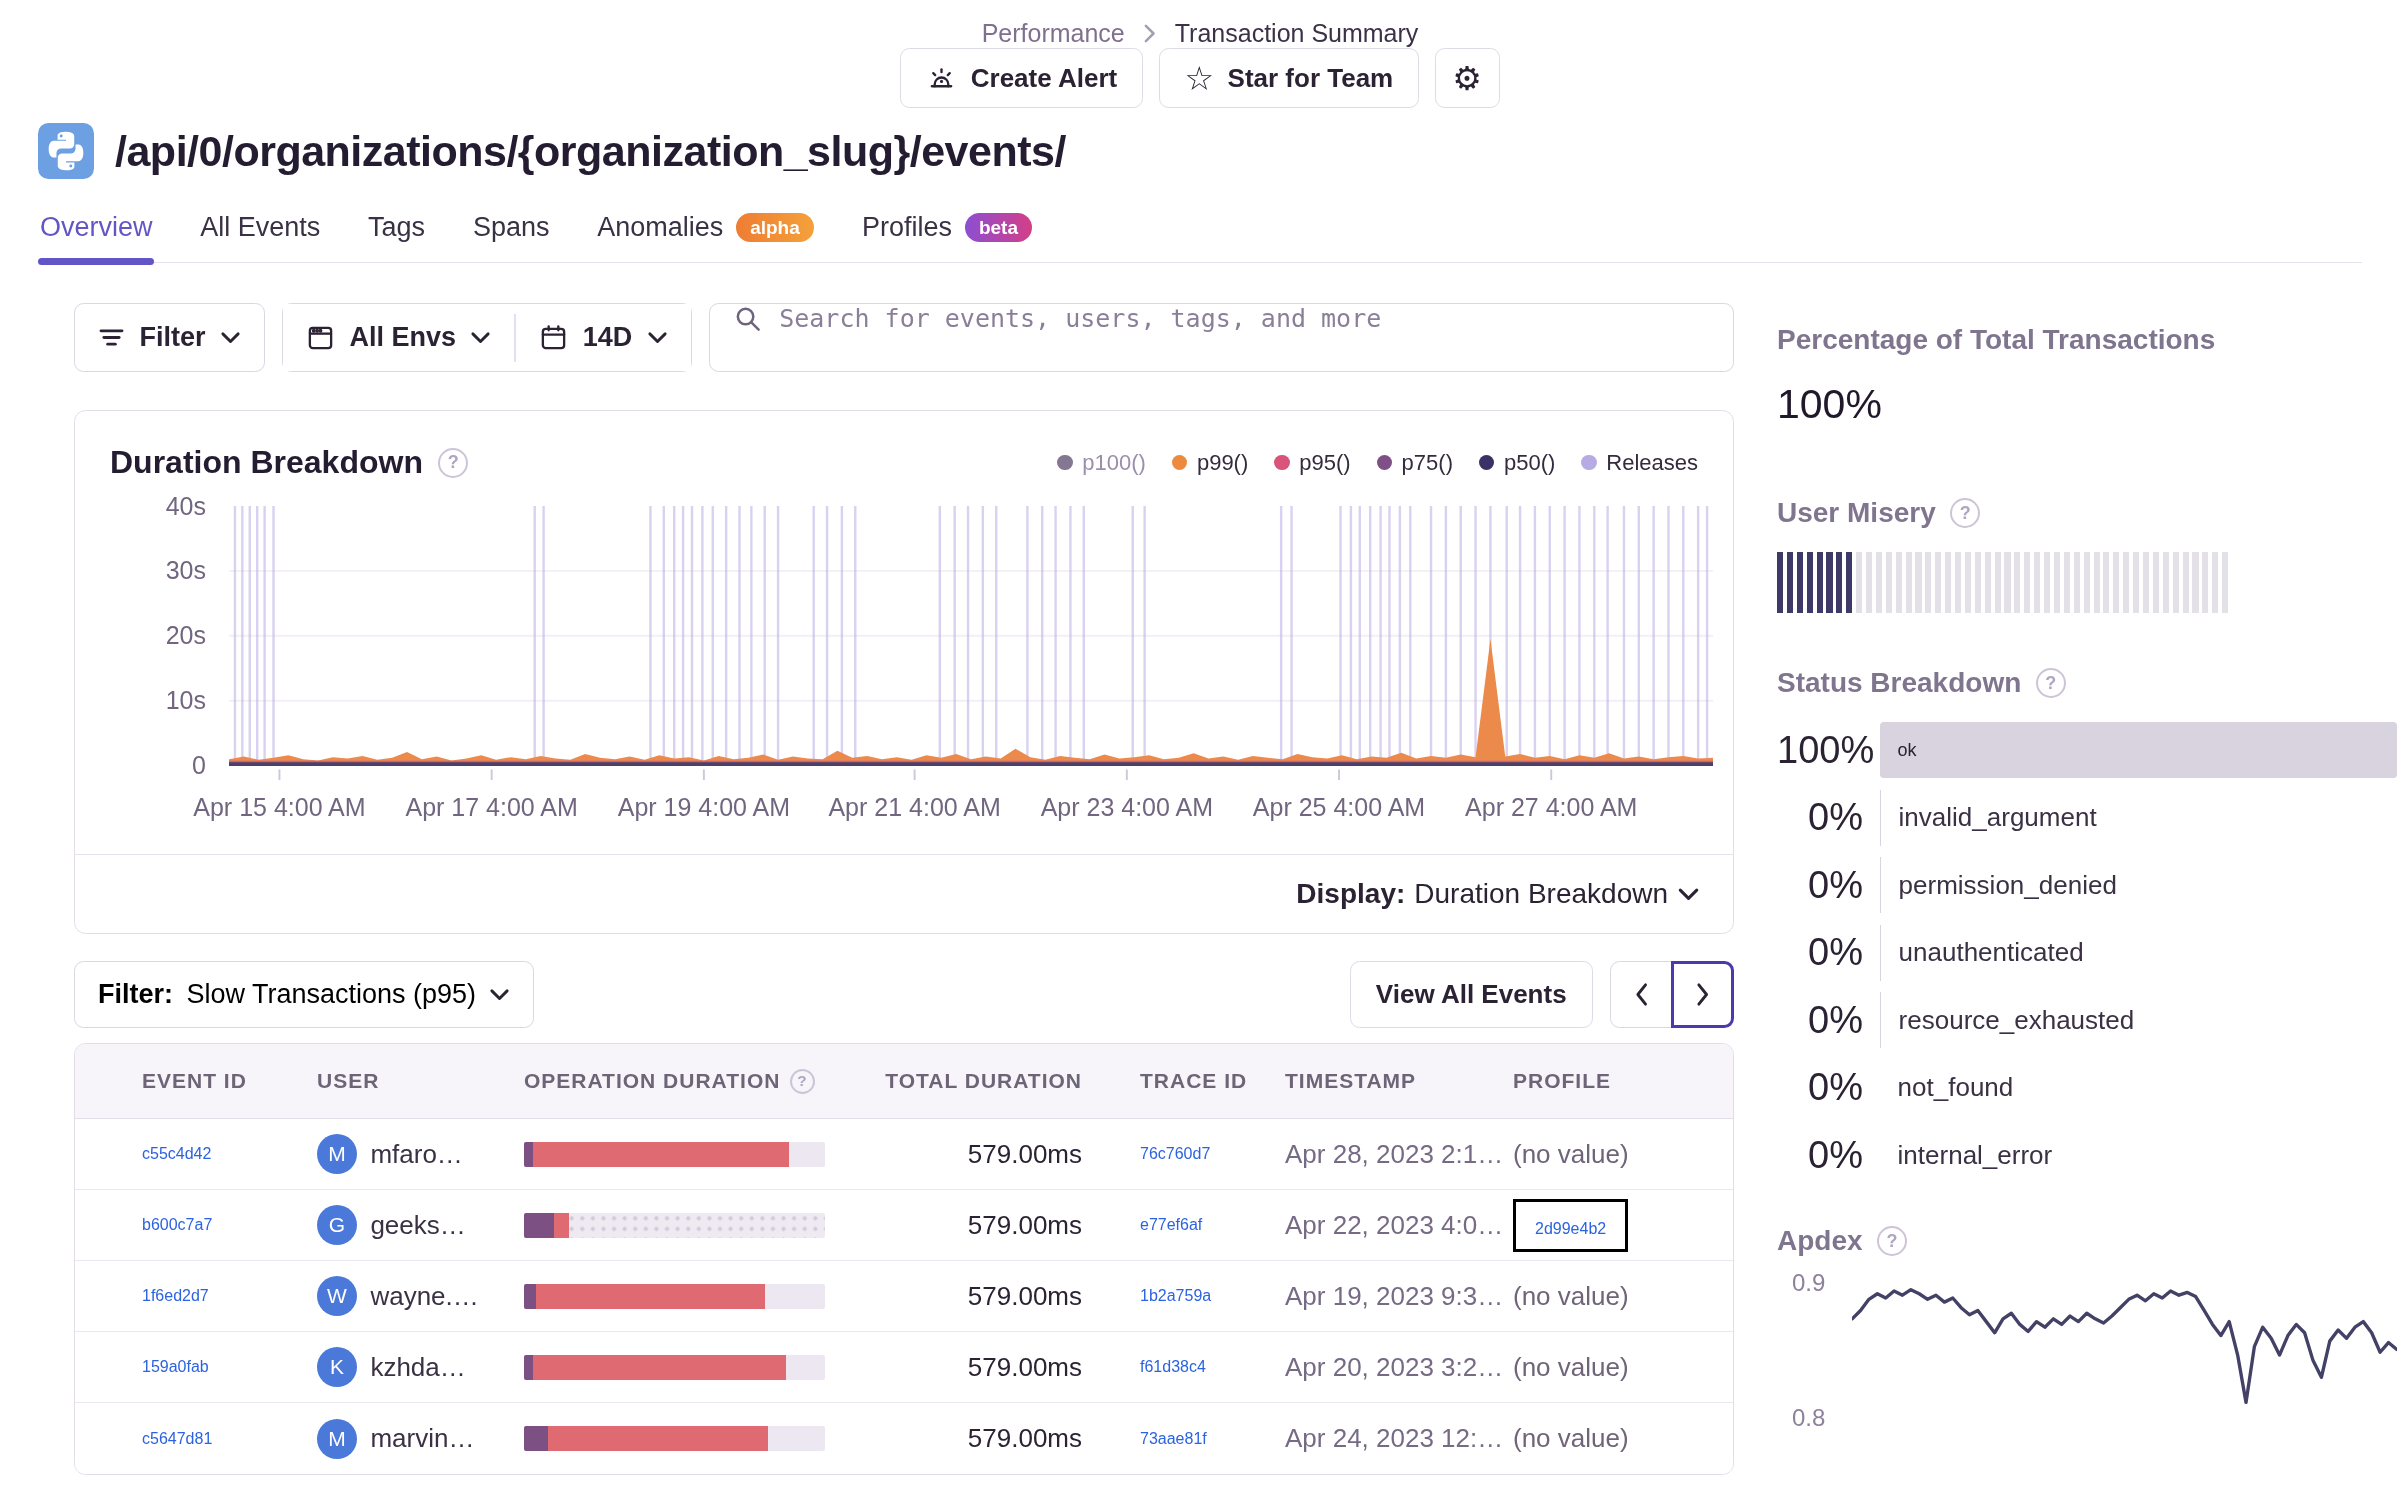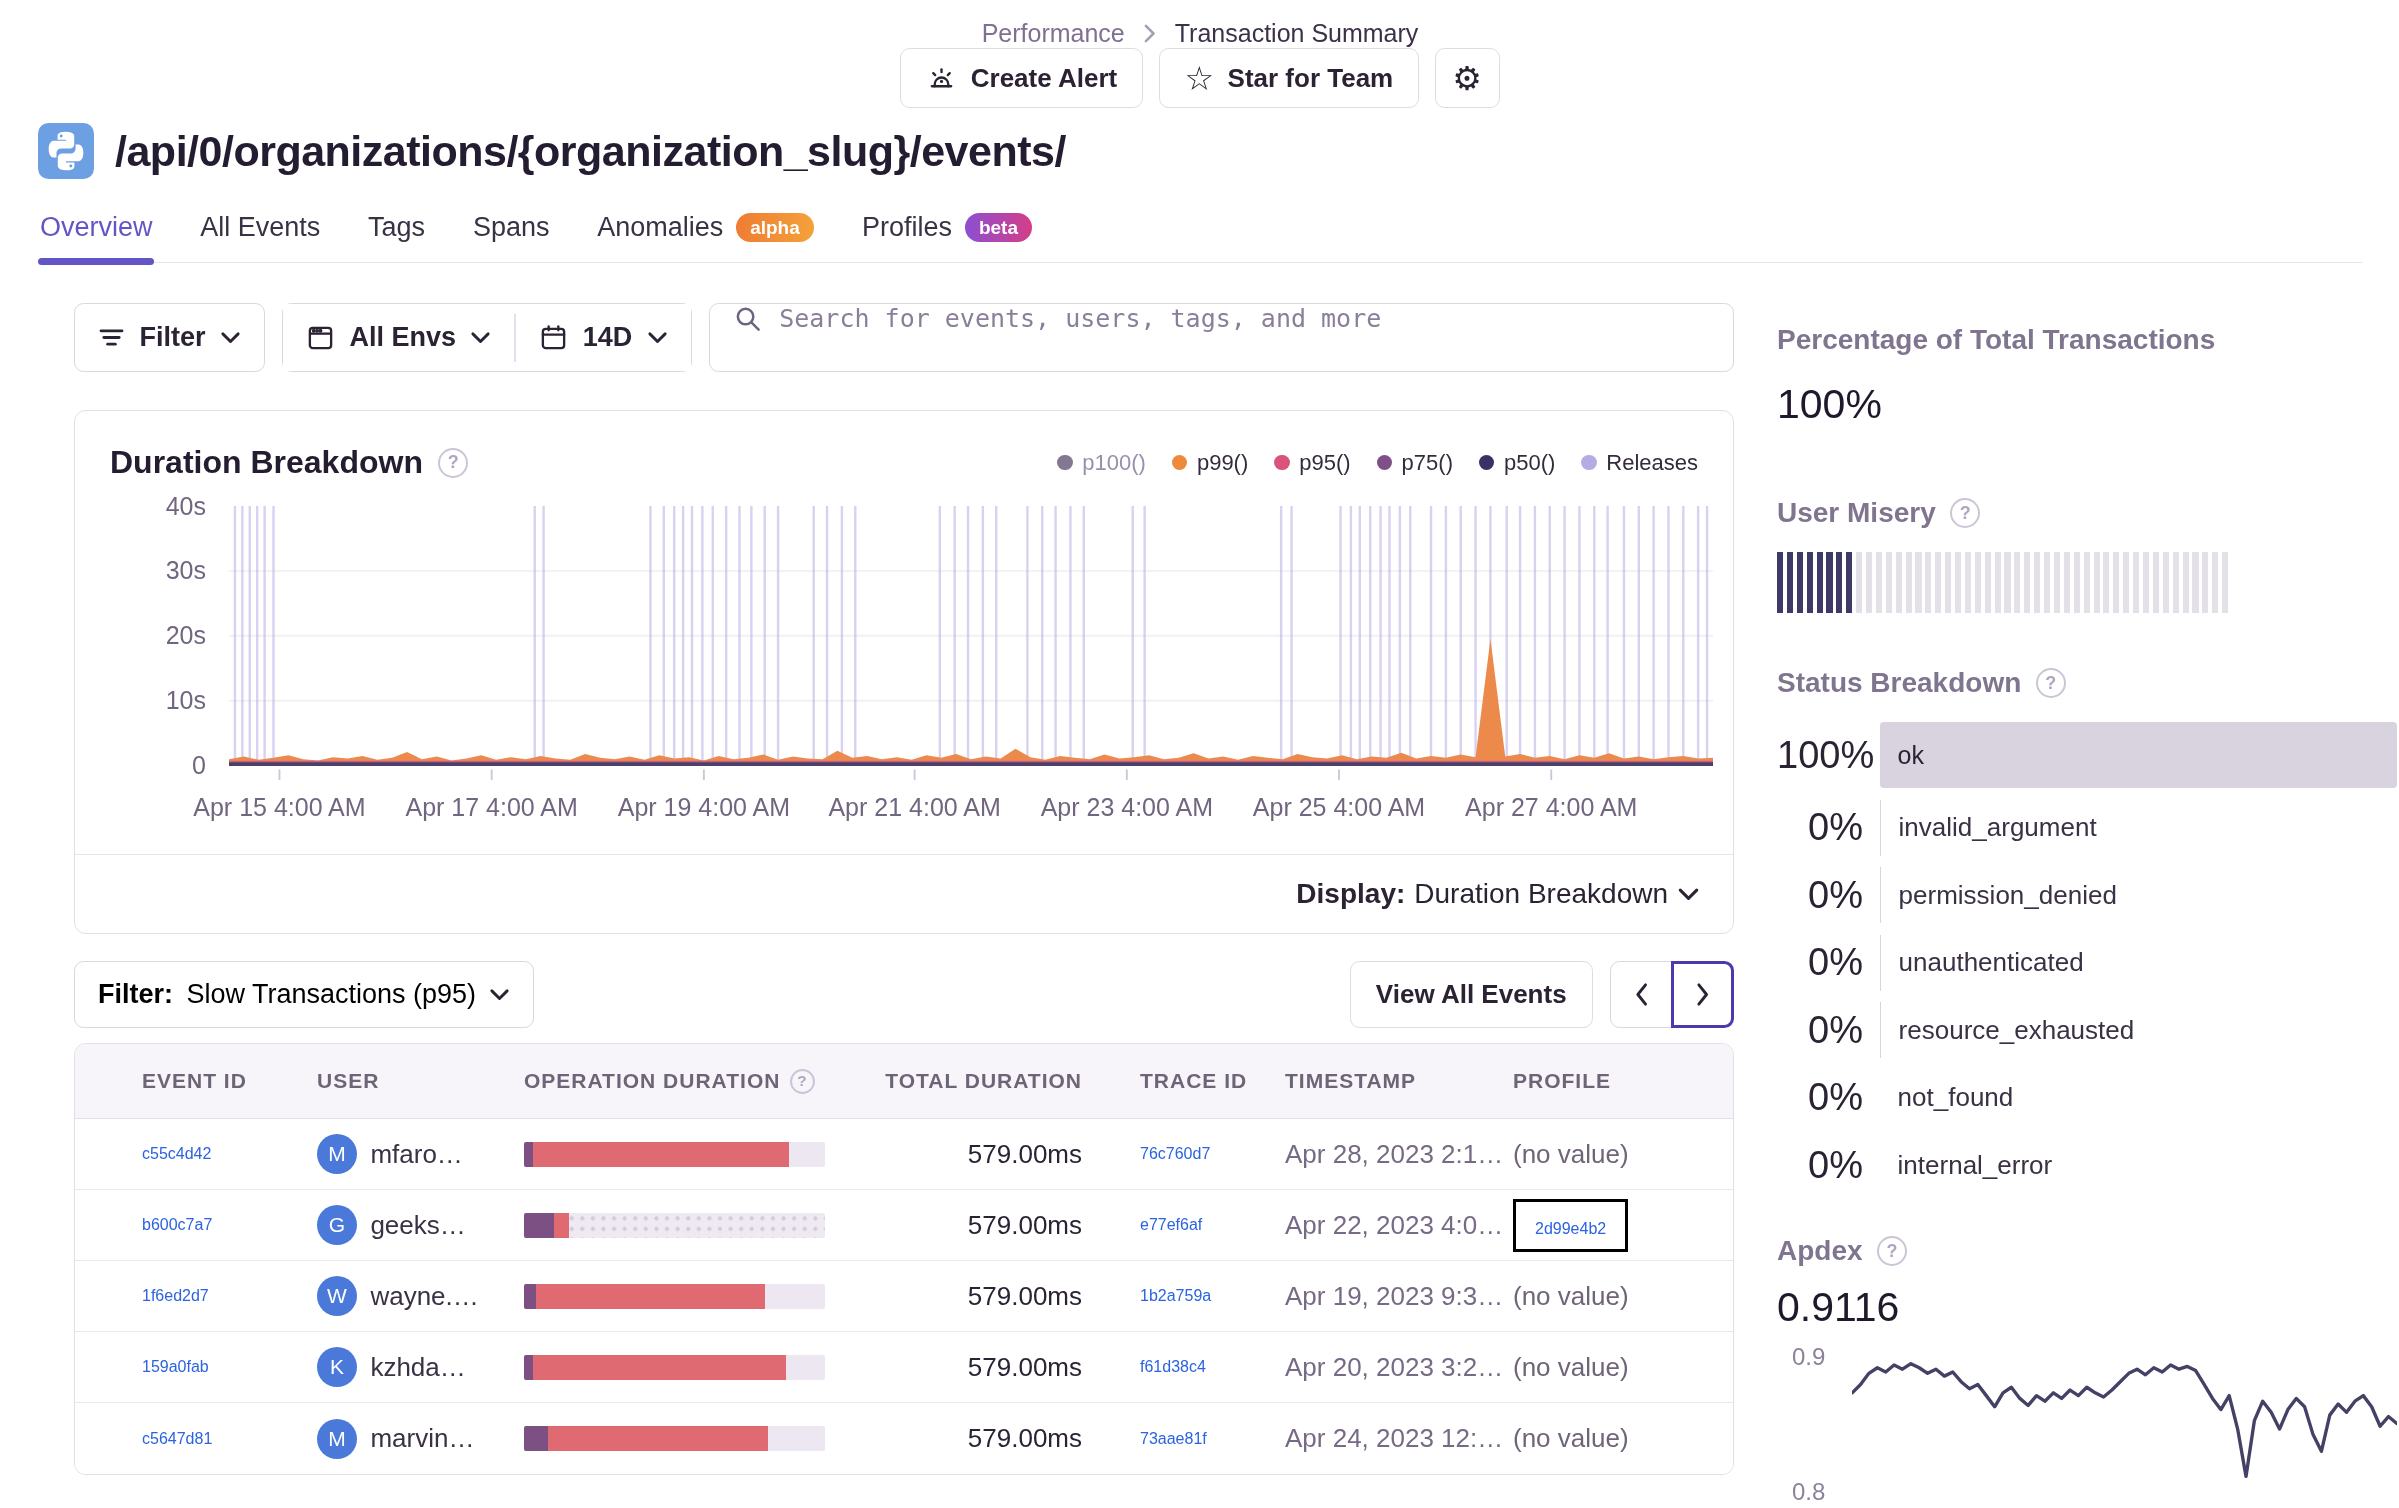--- a/index.html
+++ b/index.html
@@ -115,22 +115,22 @@
   .sec-misery { margin-bottom:54px; }
   .sec-status { margin-bottom:42px; }
   .sec-apdex  { margin-bottom:61px; }
   .misery-bar { display:flex; gap:3.8px; margin-top:23px; width:457px; }
   .stripe { flex:0 0 6.1px; height:61px; background:#e4e0e8; }
   .stripe.filled { background:#3e3a67; }
   .status-rows { margin-top:23px; }
   .status-row { display:flex; align-items:center; margin-bottom:11.5px; min-height:52px; }
   .status-pct { width:86px; text-align:right; font-size:38px; color:#2b2233; flex:0 0 auto; }
   .bar-zone { flex:1; margin-left:17.3px; }
-  .ok-bar { height:66px; background:#d9d3df; border-radius:3.8px; display:flex; align-items:center;
-    padding:0 17.3px; font-size:25px; color:#2b2233; }
+  .ok-bar { height:56px; background:#d9d3df; border-radius:3.8px; display:flex; align-items:center;
+    padding:0 17.3px; font-size:18px; color:#2b2233; }
   .status-label { font-size:26px; color:#3a3144; padding:12.5px 0 12.5px 17.3px; display:block; }
   .status-label.tick { border-left:1.9px solid #d9d3df; }
   .apdex-chart { position:relative; margin:19px 0 0 75px; width:545px; height:146px; }
   .apx-lab { position:absolute; left:-60px; font-size:24px; color:#8d819c; }
   .apx-top { top:-7.7px; } .apx-bot { bottom:-9.6px; }
 </style>
 </head>
 <body>
 
 <div class="topbar">
@@ -693,21 +693,20 @@
             </div>
           </div>
         </div>
     </div>
 
     <div class="sec-apdex">
       <div class="side-h">
         <span>Apdex</span>
         <span class="help">?</span>
       </div>
-      <div class="big-val" style="margin-top:17.3px">0.9116</div>
       <div class="apdex-chart">
         <span class="apx-lab apx-top">0.9</span>
         <span class="apx-lab apx-bot">0.8</span>
         <svg id="apdex-svg" width="545" height="146" viewBox="0 0 567 152">
             <polyline points="0.0,44.6 8.7,35.9 17.4,24.3 26.2,18.5 34.9,22.9 43.6,15.6 52.3,20.0 61.1,14.2 69.8,18.5 78.5,24.3 87.2,20.0 96.0,27.2 104.7,22.9 113.4,33.0 122.1,40.3 130.8,35.9 139.6,47.5 148.3,59.1 157.0,44.6 165.7,38.8 174.5,50.4 183.2,57.7 191.9,47.5 200.6,53.3 209.4,44.6 218.1,50.4 226.8,41.7 235.5,47.5 244.2,38.8 253.0,44.6 261.7,49.0 270.4,41.7 279.1,33.0 287.9,24.3 296.6,20.0 305.3,25.8 314.0,18.5 322.8,22.9 331.5,15.6 340.2,20.0 348.9,17.1 357.6,21.4 366.4,35.9 375.1,50.4 383.8,62.0 392.5,47.5 401.3,82.3 410.0,131.6 418.7,73.6 427.4,53.3 436.2,64.9 444.9,82.3 453.6,62.0 462.3,50.4 471.0,59.1 479.8,88.1 488.5,105.5 497.2,67.8 505.9,56.2 514.7,64.9 523.4,53.3 532.1,47.5 540.8,59.1 549.6,79.4 558.3,69.3 567.0,76.5" fill="none" stroke="#434165" stroke-width="3.5" stroke-linejoin="round" stroke-linecap="round"></polyline>
           </svg>
       </div>
     </div>
 
   </aside>

